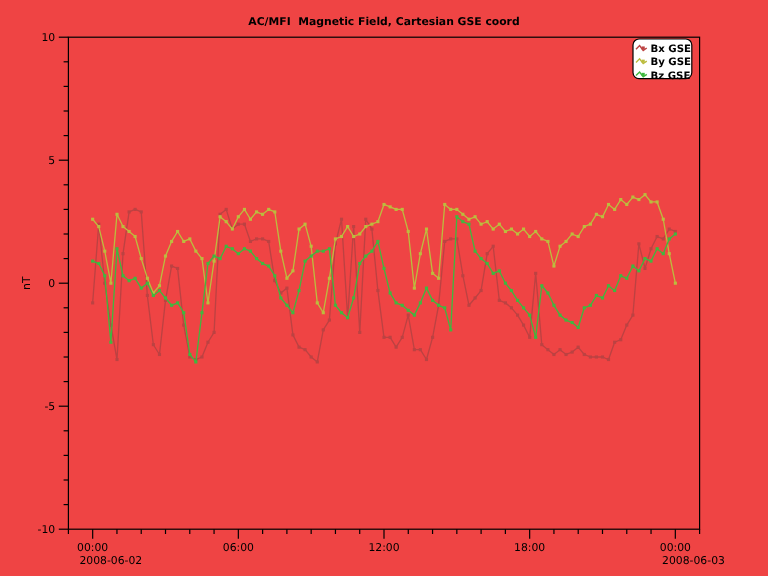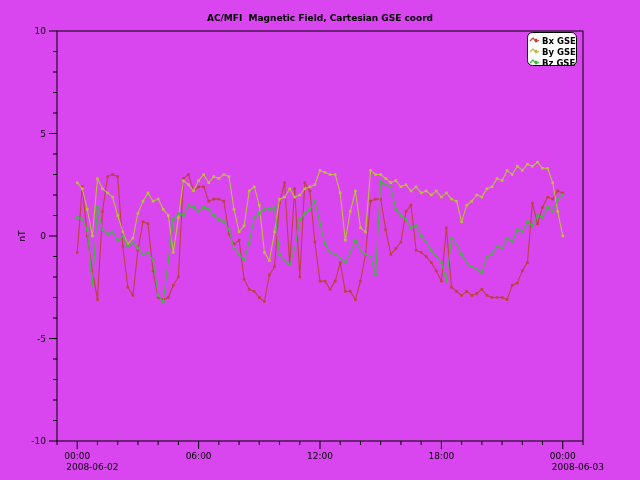--- a/index.html
+++ b/index.html
@@ -1,19 +1,19 @@
 <!DOCTYPE html>
 <html><head>
 <meta charset="utf-8">
 <style>
   html,body{margin:0;padding:0;background:#ffffff;}
   .chart-wrap{
     position:relative;
     width:640px;height:480px;
-    background:#d946ef;
+    background:#ef4444;
     font-family:"DejaVu Sans", "Liberation Sans", sans-serif;
     overflow:hidden;
   }
   svg text{
     font-family:"DejaVu Sans", "Liberation Sans", sans-serif;
     fill:#000000;
   }
   .title-text{font-size:9px;font-weight:bold;white-space:pre;}
   .tick-label{font-size:9px;}
   .axis-unit{font-size:9px;}

